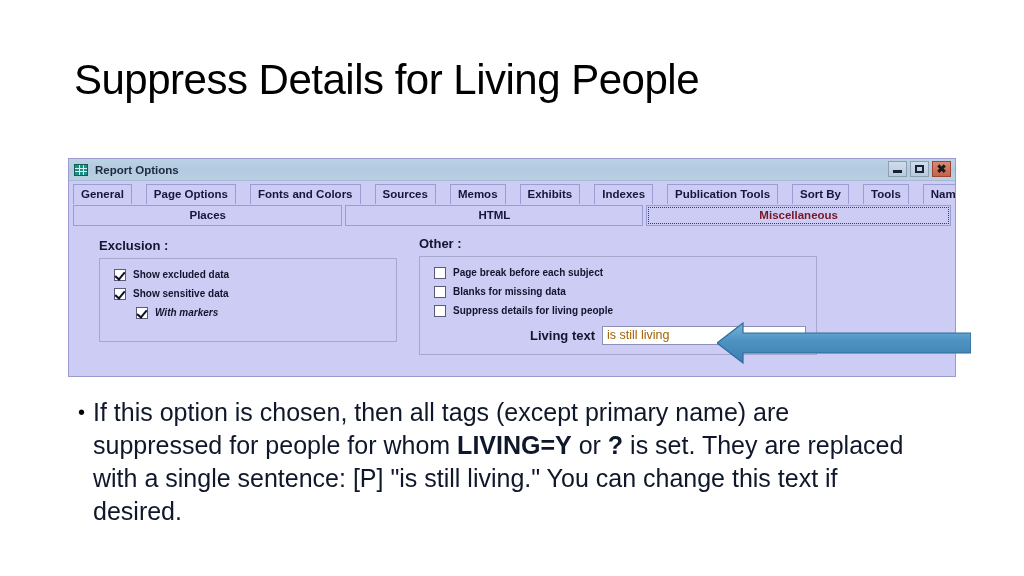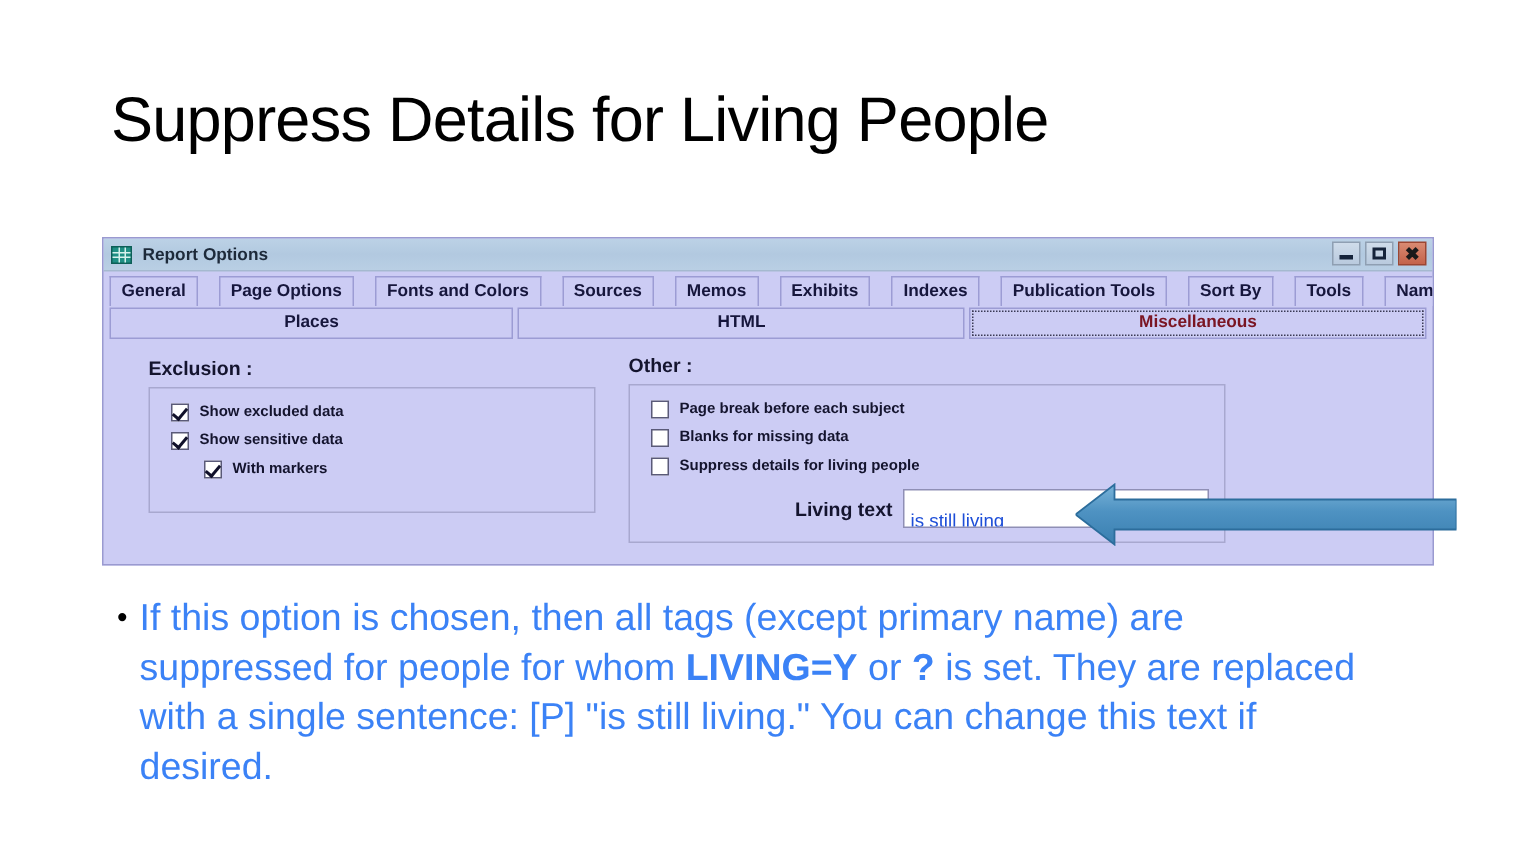--- a/index.html
+++ b/index.html
@@ -194,21 +194,21 @@
     background: #ccccf4;
     padding: 8px 10px 9px 14px;
     box-sizing: border-box;
   }
   .chk-row {
     display: flex;
     align-items: flex-start;
     margin-bottom: 4px;
     white-space: nowrap;
   }
-  .chk-row:last-child { margin-bottom: 12px; }
+  .chk-row:last-child { margin-bottom: 12px; font-style: italic; }
   .chk-row.indent { padding-left: 22px; }
   .chkbox {
     width: 12px;
     height: 12px;
     background: #ffffff;
     border: 1px solid #5a5a78;
     box-sizing: border-box;
     position: relative;
     margin-top: 2px;
     flex: 0 0 auto;
@@ -245,22 +245,22 @@
     color: #14142e;
     margin-right: 7px;
     white-space: nowrap;
   }
   .living-input {
     background: #ffffff;
     border: 1px solid #8f8fb5;
     width: 210px;
     height: 19px;
     font-size: 12.5px;
-    color: #1d4ed8;
-    padding: 12px 4px;
+    color: #a16207;
+    padding: 0 4px;
     box-sizing: border-box;
     line-height: 17px;
     font-family: "Liberation Sans", sans-serif;
     white-space: nowrap;
     overflow: hidden;
   }
 
   
   .arrow {
     position: absolute;
@@ -283,21 +283,21 @@
   .bullet-dot {
     font-size: 20px;
     line-height: 32px;
     color: #000;
     margin-right: 8px;
     flex: 0 0 auto;
   }
   .bullet-text {
     font-size: 25px;
     line-height: 33px;
-    color: #3b82f6;
+    color: #0f172a;
     width: 812px;
   }
   .bullet-text b { font-weight: 700; }
 </style>
 </head>
 <body>
 
 <div class="slide-title">Suppress Details for Living People</div>
 
 <div class="window">

